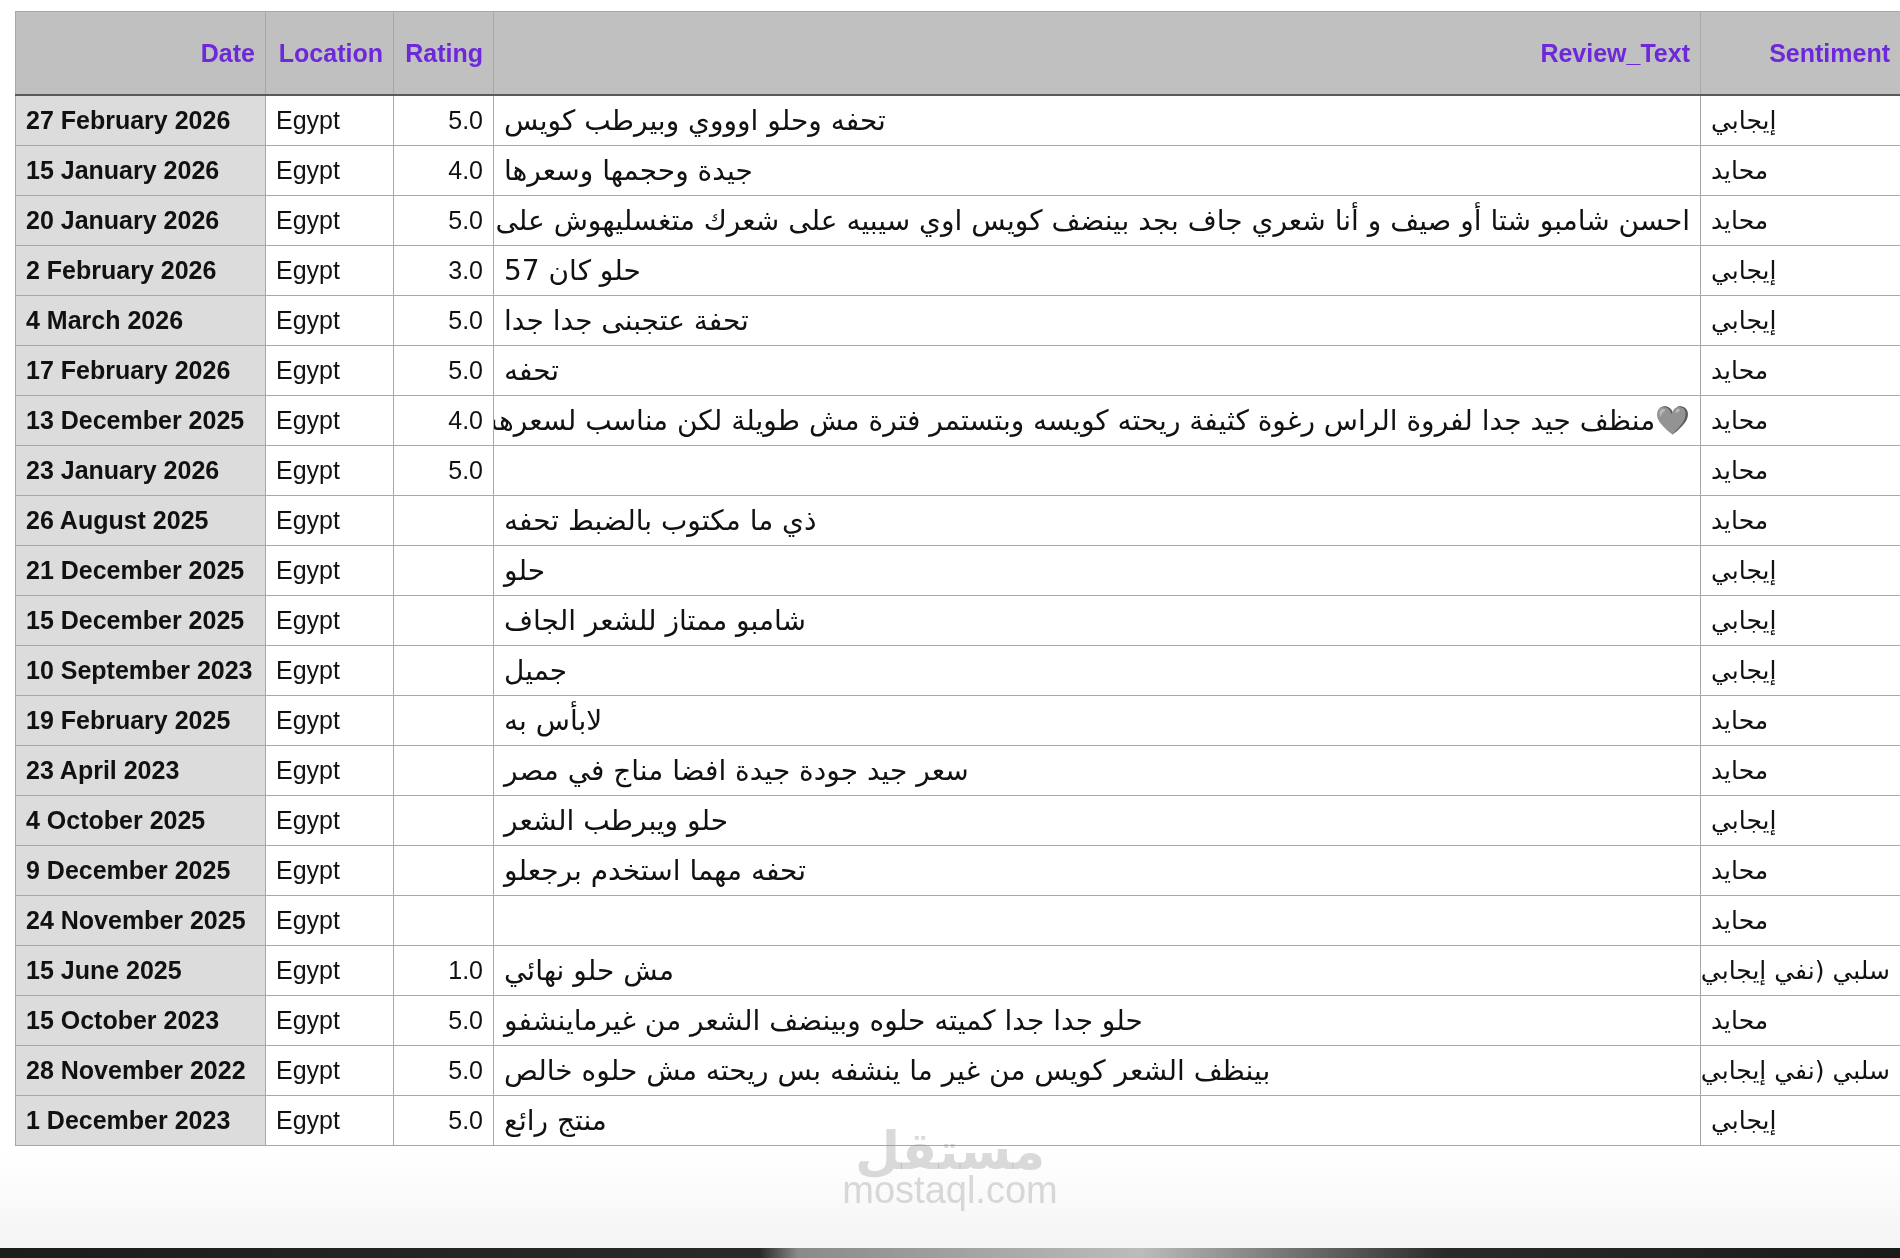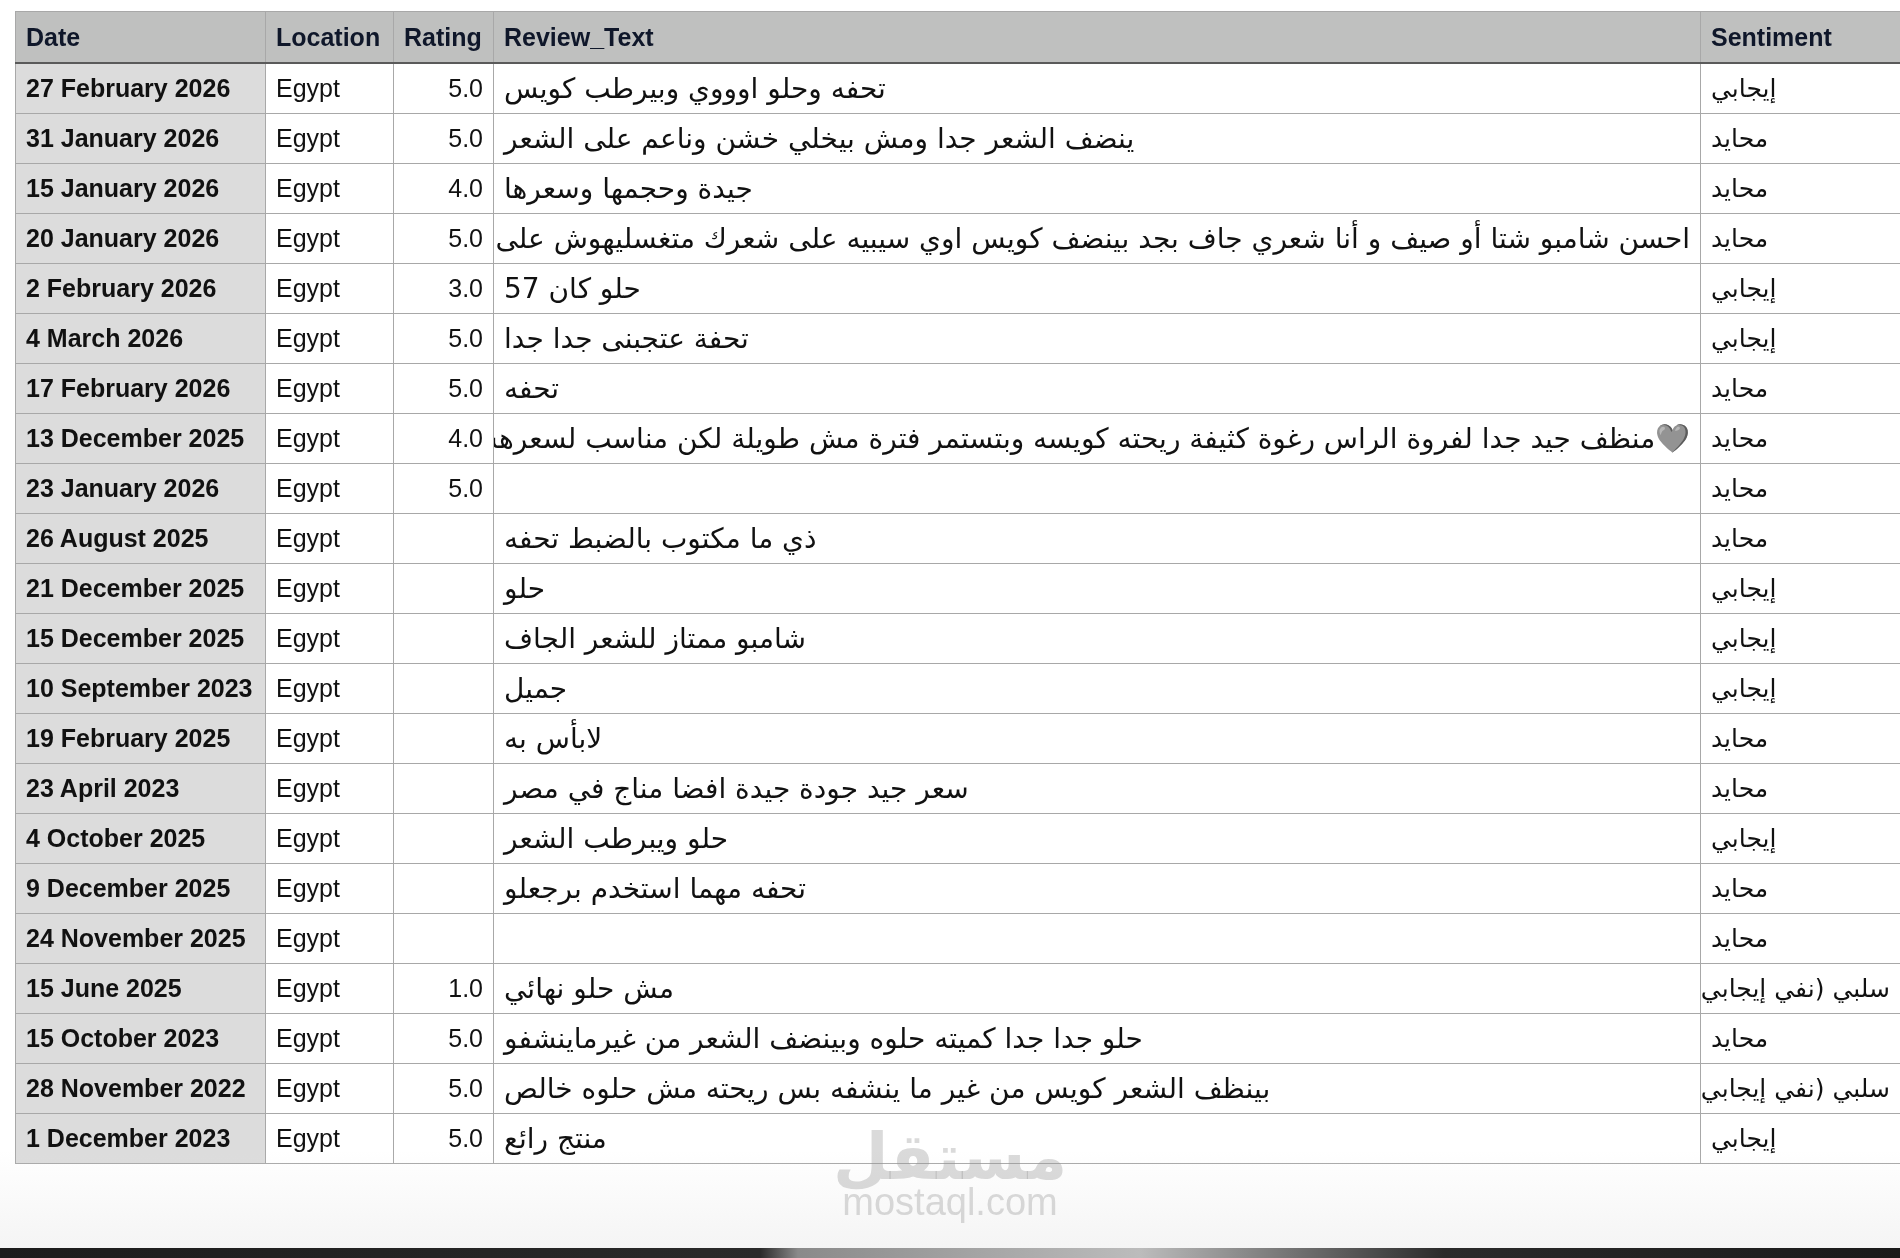--- a/index.html
+++ b/index.html
@@ -23,26 +23,26 @@
     width: 1885px;
   }
   table.grid col.c-date { width: 250px; }
   table.grid col.c-loc { width: 128px; }
   table.grid col.c-rating { width: 100px; }
   table.grid col.c-review { width: 1207px; }
   table.grid col.c-sent { width: 200px; }
 
   table.grid th {
     background: #bfc0bf;
-    color: #0f172a;
+    color: #6d28d9;
     font-weight: bold;
     font-size: 25px;
-    text-align: left;
+    text-align: right;
     height: 50px;
-    padding: 0 10px;
+    padding: 16px 10px;
     border-left: 1px solid #a8a8a8;
     border-right: 1px solid #a8a8a8;
     border-top: 1px solid #a8a8a8;
     border-bottom: 2px solid #5a5a5a;
     white-space: nowrap;
   }
   table.grid td {
     height: 49px;
     padding: 0 10px;
     font-size: 25px;
@@ -98,21 +98,21 @@
     left: 830px;
     top: 1125px;
     width: 240px;
     text-align: center;
     color: rgba(150,150,150,0.35);
     pointer-events: none;
     line-height: 1;
   }
   .watermark .wm-ar {
     font-family: "DejaVu Sans", sans-serif;
-    font-size: 64px;
+    font-size: 52px;
     font-weight: bold;
     display: block;
   }
   .watermark .wm-en {
     font-family: "Liberation Sans", sans-serif;
     font-size: 38px;
     display: block;
     margin-top: -6px;
     text-align: center;
   }
@@ -141,27 +141,20 @@
     <tbody id="rows">
 
     <tr>
           <td class="date">27 February 2026</td>
           <td class="loc">Egypt</td>
           <td class="rating">5.0</td>
           <td class="review"><span>تحفه وحلو اوووي وبيرطب كويس</span></td>
           <td class="sent">إيجابي</td>
         </tr>
         <tr>
-          <td class="date">31 January 2026</td>
-          <td class="loc">Egypt</td>
-          <td class="rating">5.0</td>
-          <td class="review"><span>ينضف الشعر جدا ومش بيخلي خشن وناعم على الشعر</span></td>
-          <td class="sent">محايد</td>
-        </tr>
-        <tr>
           <td class="date">15 January 2026</td>
           <td class="loc">Egypt</td>
           <td class="rating">4.0</td>
           <td class="review"><span>جيدة وحجمها وسعرها</span></td>
           <td class="sent">محايد</td>
         </tr>
         <tr>
           <td class="date">20 January 2026</td>
           <td class="loc">Egypt</td>
           <td class="rating">5.0</td>

